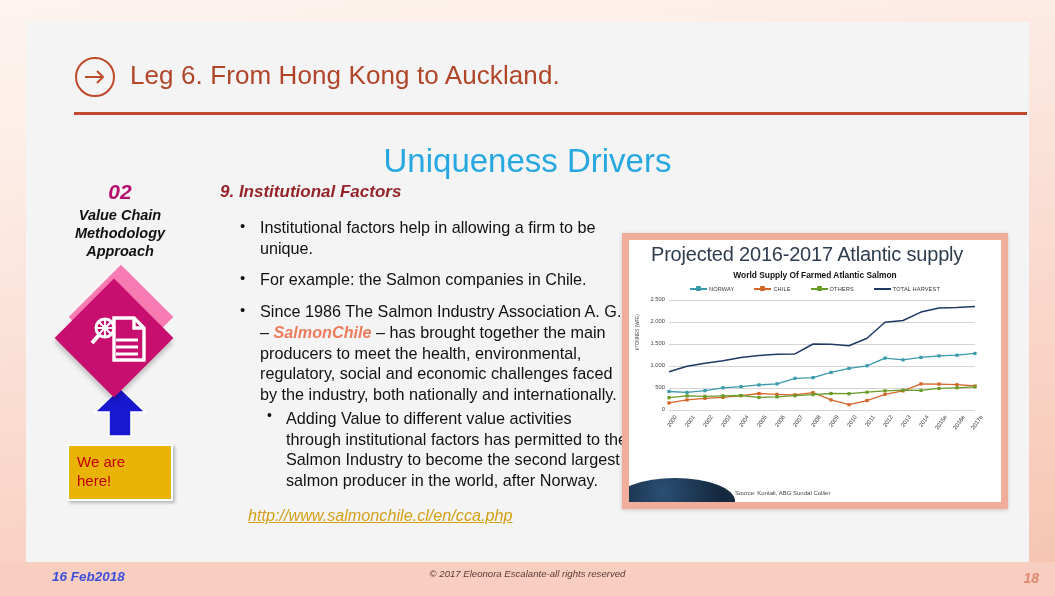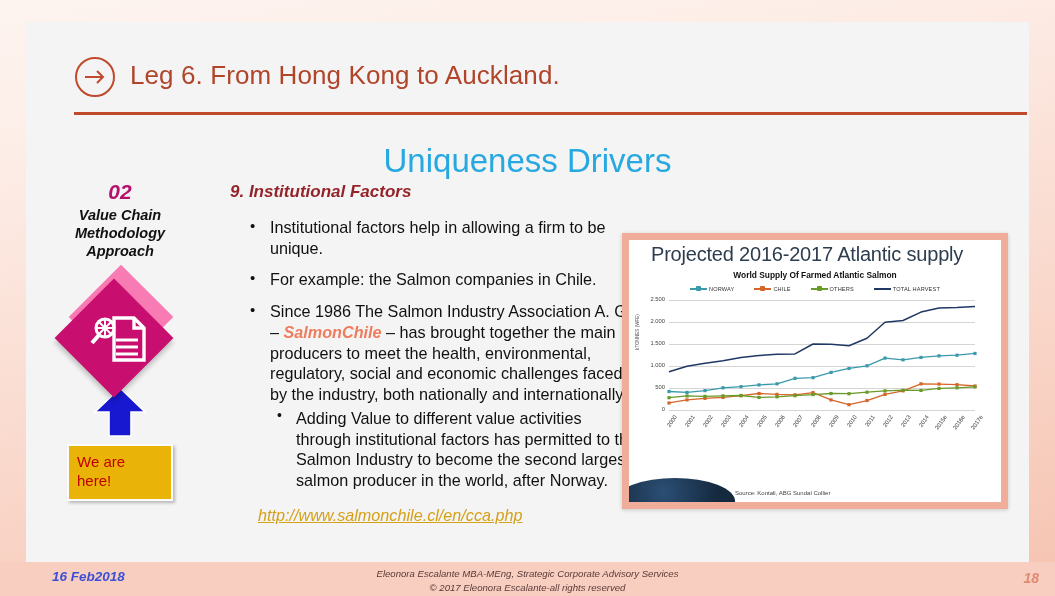--- a/index.html
+++ b/index.html
@@ -134,21 +134,21 @@
     box-shadow: 2px 2px 3px rgba(0,0,0,.25);
     color: #c00000;
     font-size: 15px;
     text-align: left;
     line-height: 1.22;
   }
 
   
   .body-col {
     position: absolute;
-    left: 196px;
+    left: 186px;
     top: 160px;
     width: 432px;
     color: #111;
   }
   .topic {
     font-size: 17px;
     font-weight: bold;
     font-style: italic;
     color: #95232a;
     margin: 0 0 14px 8px;
@@ -552,17 +552,16 @@
       </div>
     <div class="source">Source: Kontali, ABG Sundal Collier</div>
     <div class="blue-blob"></div>
   </div>
 
 </div>
 
 <div class="footer">
   <div class="footer-date">16 Feb2018</div>
   <div class="footer-center">
-    <div>Eleonora Escalante MBA-MEng, Strategic Corporate Advisory Services</div>
     <div>© 2017 Eleonora Escalante-all rights reserved</div>
   </div>
   <div class="footer-page">18</div>
 </div>
 
 </body></html>

